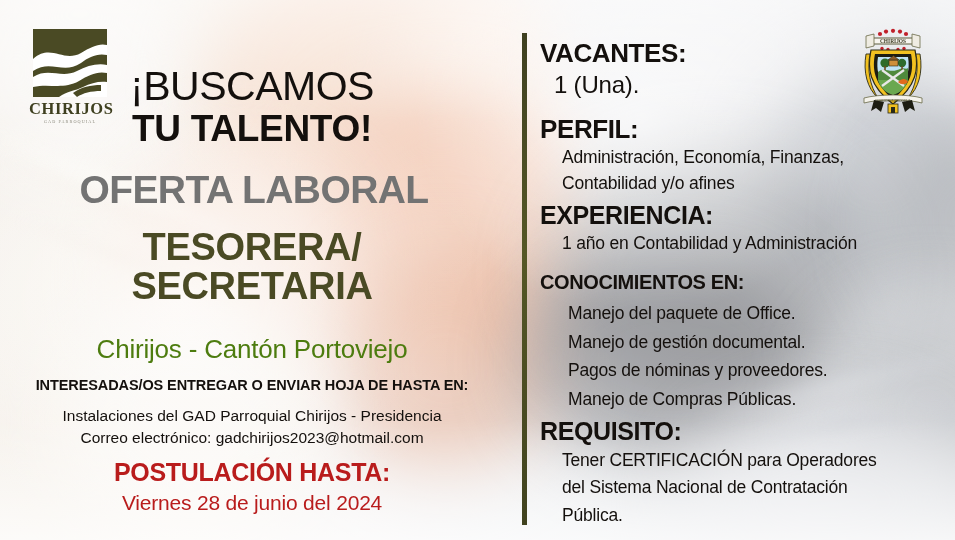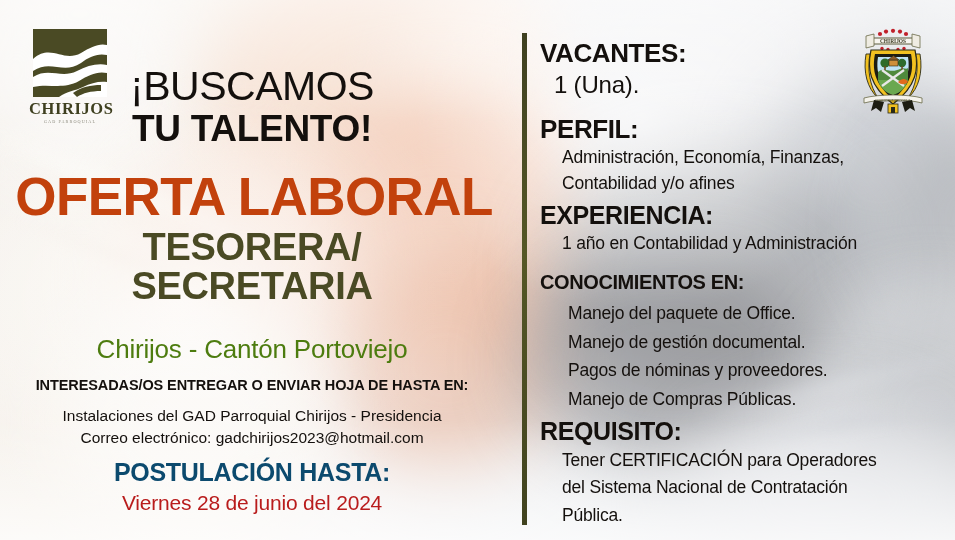--- a/index.html
+++ b/index.html
@@ -86,21 +86,21 @@
   .t-buscamos{
     position:absolute;left:0;right:18px;top:66px;
     font-size:41px;font-weight:400;letter-spacing:-.5px;line-height:1;color:#14100d;
   }
   .t-talento{
     position:absolute;left:0;right:18px;top:110px;
     font-size:37px;font-weight:700;letter-spacing:-.3px;line-height:1;color:#14100d;
   }
   .t-oferta{
     position:absolute;left:4px;right:18px;top:170px;
-    font-size:53px;font-weight:700;letter-spacing:-.6px;line-height:1;color:#c2410c;
+    font-size:39px;font-weight:700;letter-spacing:-.6px;line-height:1;color:#737373;
   }
   .t-tesorera{
     position:absolute;left:0;right:18px;top:228px;
     font-size:38px;font-weight:700;letter-spacing:-.3px;line-height:1.02;color:#4a4a24;
   }
   .t-tesorera span{display:block;}
   .t-parroquia{
     position:absolute;left:0;right:18px;top:336px;
     font-size:26px;font-weight:400;letter-spacing:-.2px;line-height:1;color:#4d7c0f;
   }
@@ -108,21 +108,21 @@
     position:absolute;left:0;right:18px;top:378px;
     font-size:14.5px;font-weight:700;letter-spacing:-.1px;line-height:1;color:#14100d;
   }
   .t-lugar{
     position:absolute;left:0;right:18px;top:405px;
     font-size:15.5px;font-weight:400;line-height:1.42;color:#14100d;
   }
   .t-lugar span{display:block;}
   .t-postul{
     position:absolute;left:0;right:18px;top:460px;
-    font-size:25px;font-weight:700;letter-spacing:-.3px;line-height:1;color:#0c4a6e;
+    font-size:25px;font-weight:700;letter-spacing:-.3px;line-height:1;color:#b91c1c;
   }
   .t-fecha{
     position:absolute;left:0;right:18px;top:492px;
     font-size:21px;font-weight:400;letter-spacing:-.2px;line-height:1;color:#b91c1c;
   }
 
   
   .right{
     position:absolute;left:540px;top:0;width:415px;height:540px;z-index:5;color:#14100d;
   }

